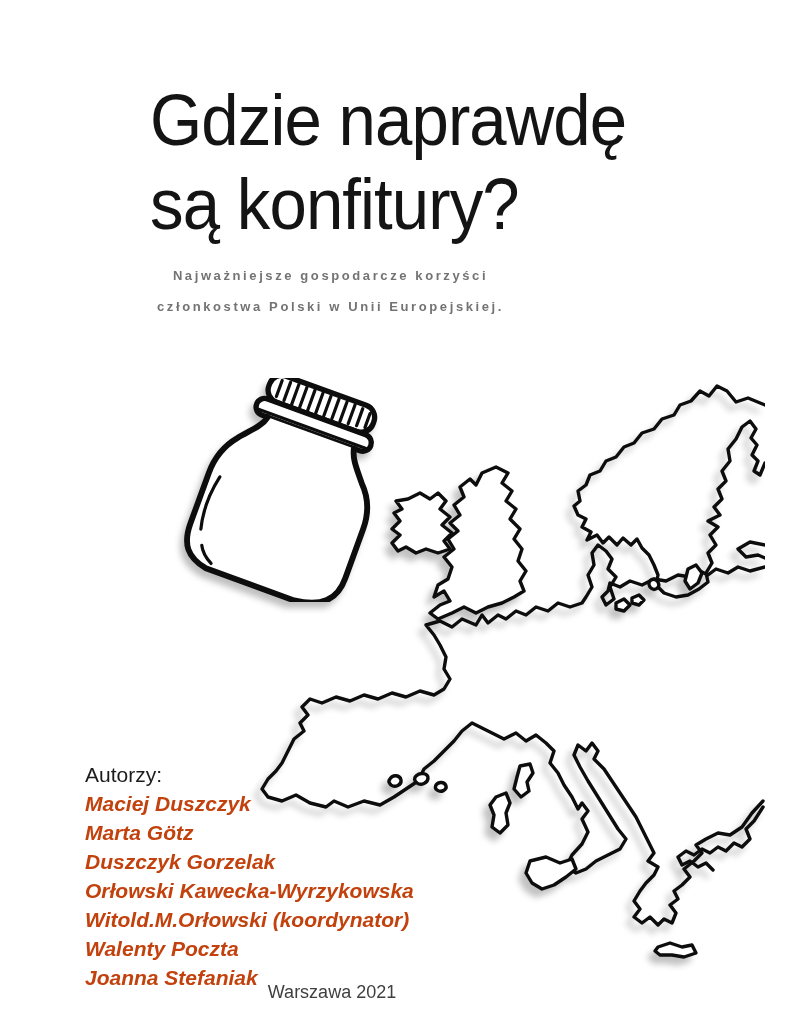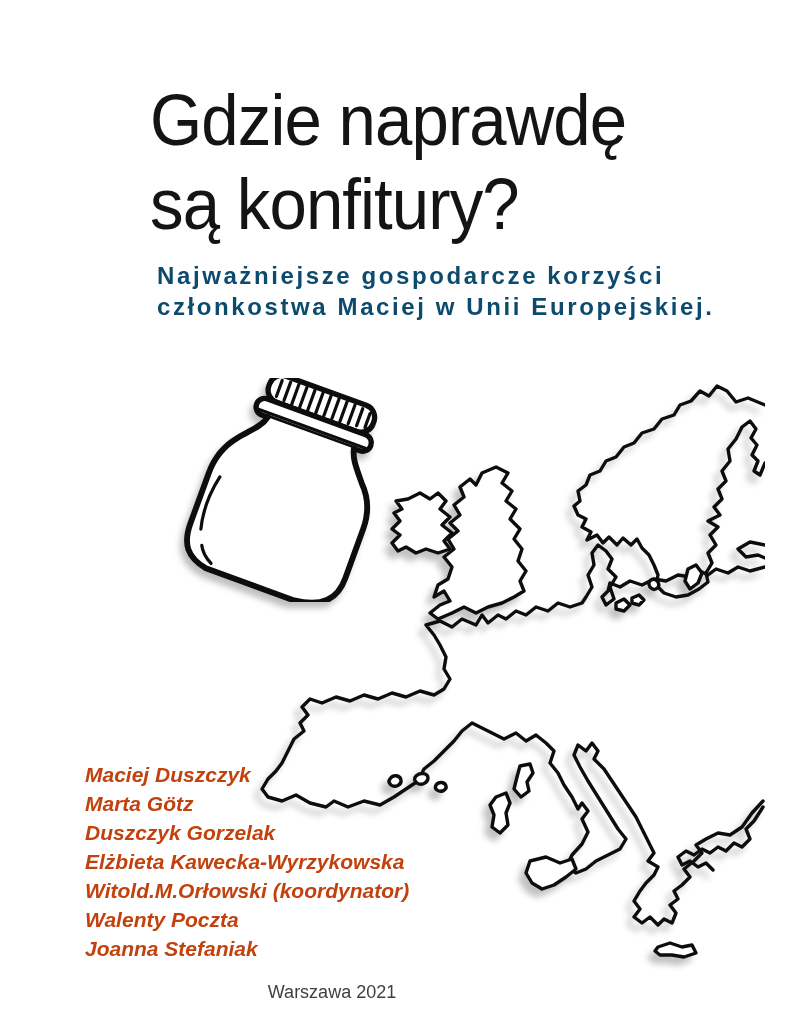--- a/index.html
+++ b/index.html
@@ -16,23 +16,24 @@
   .title{
     position:absolute;left:150px;top:78px;
     font-size:73px;line-height:84px;font-weight:300;
     letter-spacing:-1px;color:#141414;
     transform:scaleX(0.92);transform-origin:left top;
     white-space:nowrap;
   }
   
   .subtitle{
     position:absolute;left:157px;top:260px;
-    font-size:24px;line-height:31px;font-weight:700;
-    letter-spacing:2.6px;color:#0c4a6e;
+    font-size:13px;line-height:31px;font-weight:700;
+    letter-spacing:2.6px;color:#737373;
     white-space:nowrap;
+    text-align:center;
   }
   
   .jar{
     position:absolute;left:183px;top:378px;width:214px;height:224px;
     filter:drop-shadow(-4px 6px 3px rgba(0,0,0,0.25));
   }
   
   .map{
     position:absolute;left:230px;top:377px;width:535px;height:635px;
     filter:drop-shadow(-6px 7px 3px rgba(0,0,0,0.24));
@@ -63,21 +64,21 @@
 
 <div class="page">
 
   <div class="title">
     <div>Gdzie naprawdę</div>
     <div>są konfitury?</div>
   </div>
 
   <div class="subtitle">
     <div>Najważniejsze gospodarcze korzyści</div>
-    <div>członkostwa Maciej w Unii Europejskiej.</div>
+    <div>członkostwa Polski w Unii Europejskiej.</div>
   </div>
 
   <svg class="jar" viewBox="0 0 200 210" xmlns="http://www.w3.org/2000/svg" aria-hidden="true">
     <g transform="rotate(20 100 105)" stroke="#0d0d0d" stroke-linecap="round" stroke-linejoin="round" fill="none">
 
       <rect x="48" y="6" width="104" height="26" rx="12" fill="#ffffff" stroke-width="5"></rect>
       <g stroke-width="3">
         <line x1="58" y1="11" x2="58" y2="27"></line>
         <line x1="66" y1="10" x2="66" y2="28"></line>
         <line x1="74" y1="9" x2="74" y2="29"></line>
@@ -150,25 +151,26 @@
 
       <path fill="#ffffff" d="M 160,402 c 3,-5 10,-4 11,1 c 1,5 -6,8 -10,5 c -2,-2 -3,-4 -1,-6 z"></path>
       <path fill="#ffffff" d="M 186,399 c 4,-4 12,-3 12,2 c 0,5 -7,8 -11,5 c -3,-2 -3,-5 -1,-7 z"></path>
       <path fill="#ffffff" d="M 206,408 c 3,-4 9,-3 10,1 c 1,4 -5,7 -9,4 c -2,-1 -2,-3 -1,-5 z"></path>
 
       <path fill="#ffffff" d="M 428,570 L 440,566 452,570 462,568 466,576 454,580 442,578 430,578 425,574 Z"></path>
     </g>
   </svg>
 
   <div class="authors">
+    <div class="authors-label">Autorzy:</div>
     <ul class="authors-list">
       <li>Maciej Duszczyk</li>
       <li>Marta Götz</li>
       <li>Duszczyk Gorzelak</li>
-      <li>Elżbieta Kawecka-Wyrzykowska</li>
+      <li>Orłowski Kawecka-Wyrzykowska</li>
       <li>Witold.M.Orłowski (koordynator)</li>
       <li>Walenty Poczta</li>
       <li>Joanna Stefaniak</li>
     </ul>
   </div>
 
   <div class="footer">Warszawa 2021</div>
 
 </div>
 

